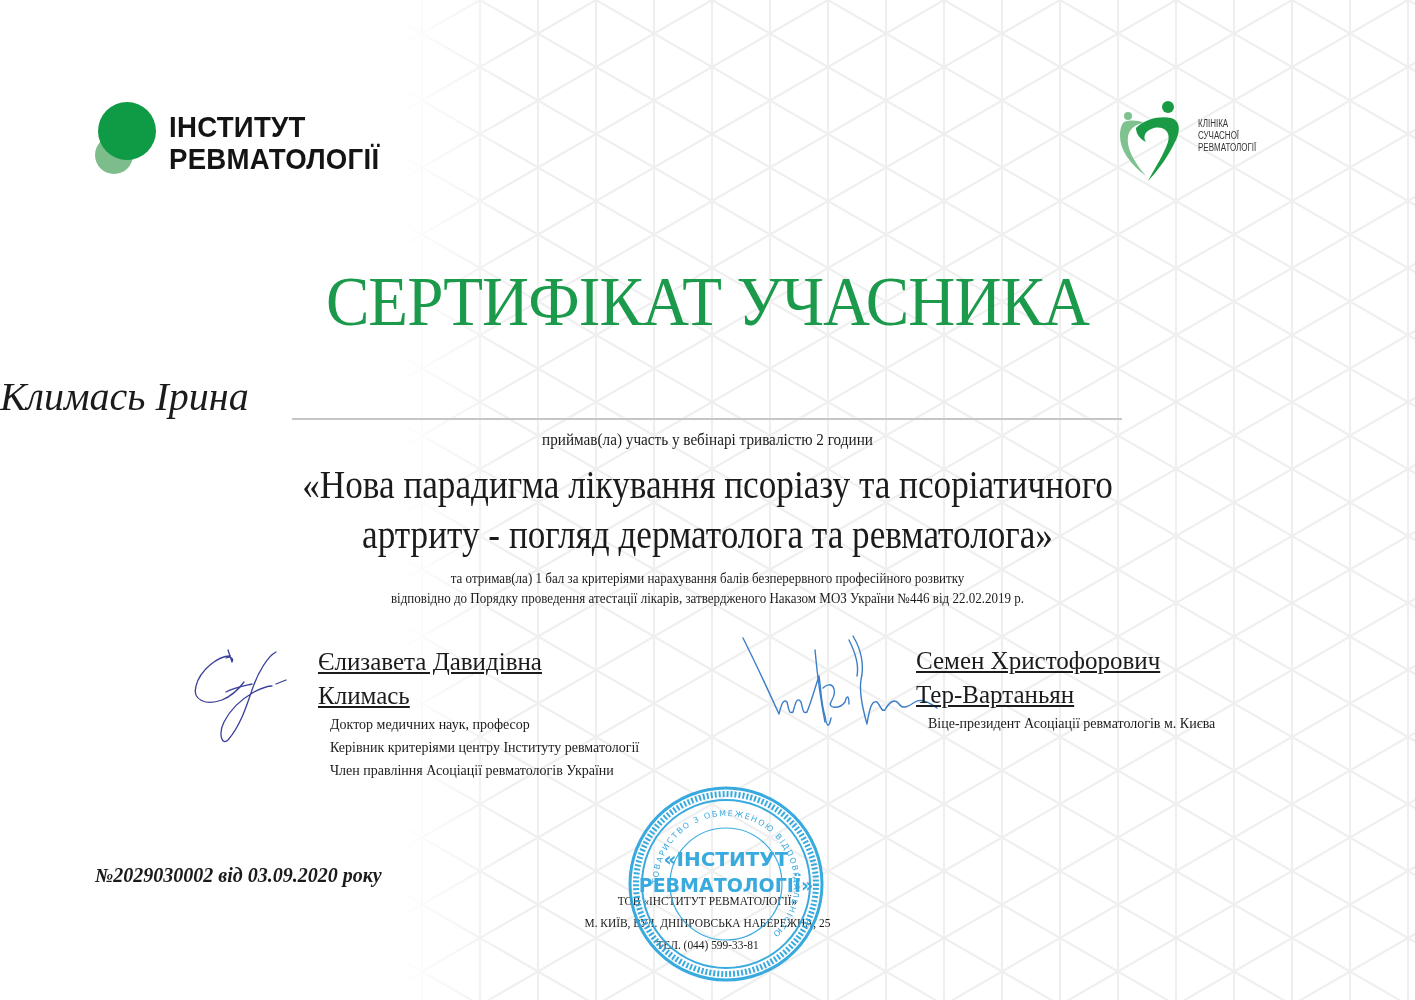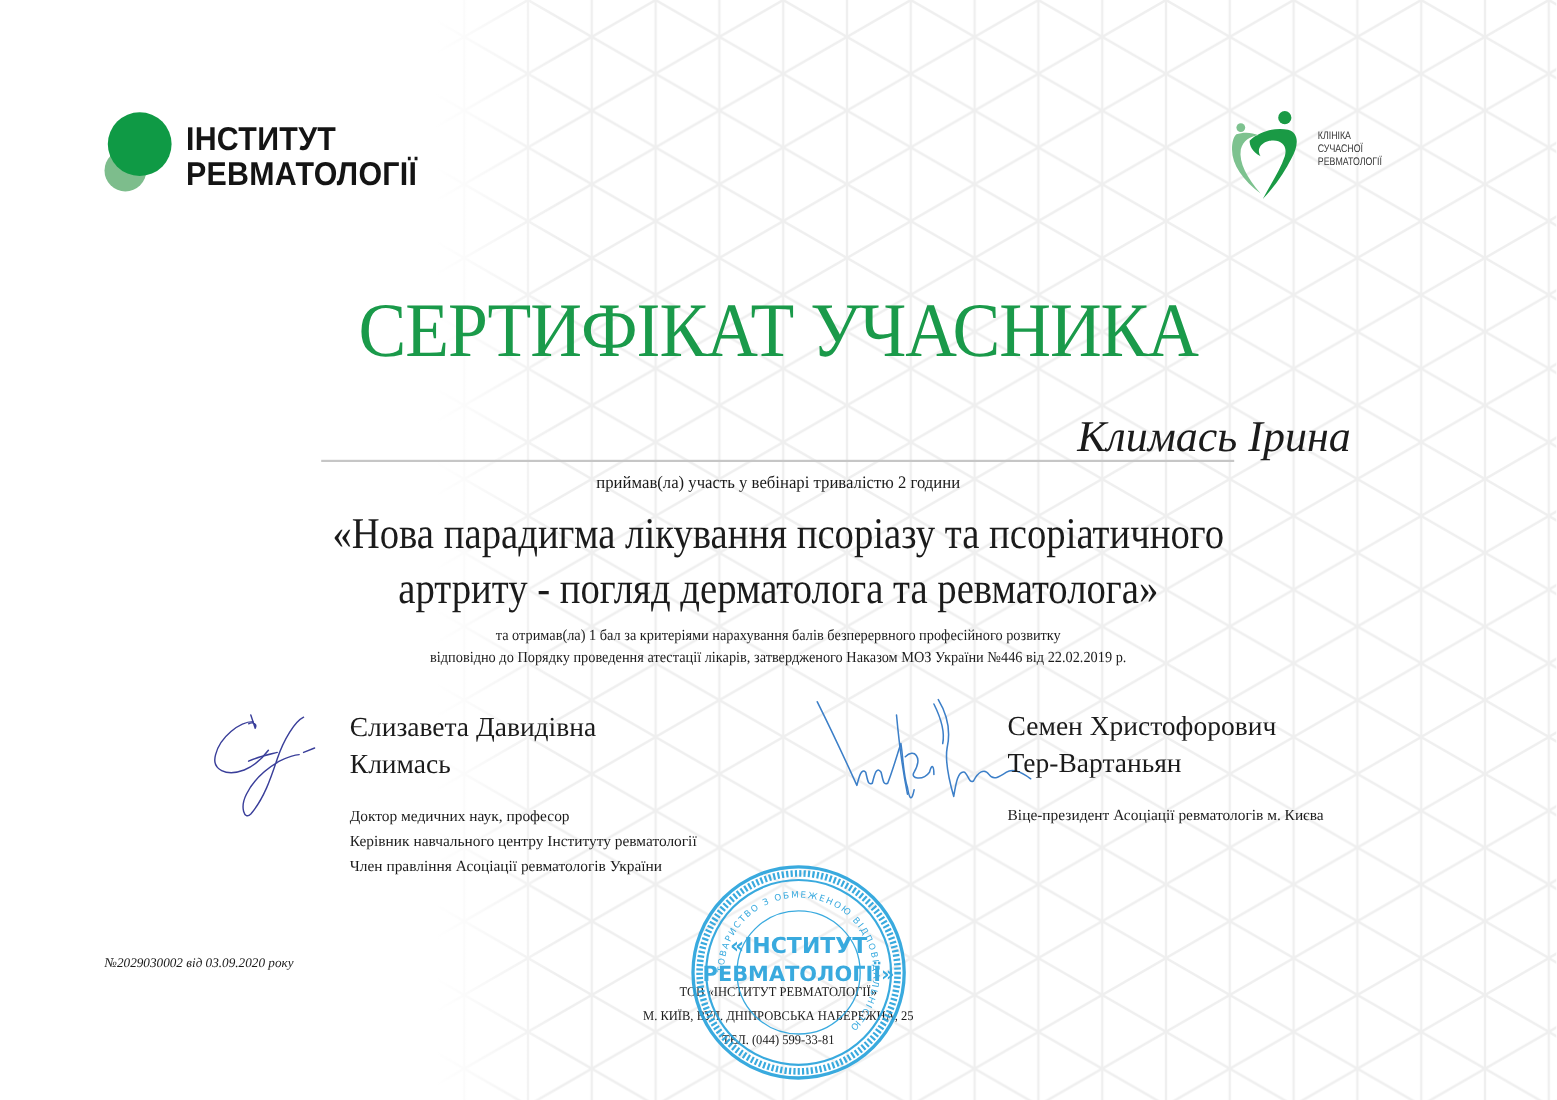--- a/index.html
+++ b/index.html
@@ -16,39 +16,39 @@
     .logo-left .dot-dark { position: absolute; left: 3px; top: 0; width: 58px; height: 58px; border-radius: 50%; background: #0f9a45; }
     .logo-left .logo-text { position: absolute; left: 74px; top: 9px; font-family: "Liberation Sans", "DejaVu Sans", sans-serif; font-weight: bold; font-size: 30px; line-height: 32px; color: #141414; letter-spacing: 0.3px; transform: scaleX(0.92); transform-origin: left top; }
 
     
     .logo-right { left: 1116px; top: 96px; width: 170px; height: 90px; }
     .logo-right svg { position: absolute; left: 0; top: 0; }
     .logo-right .rtext { position: absolute; left: 82px; top: 22px; font-family: "Liberation Sans", "DejaVu Sans", sans-serif; font-size: 10px; line-height: 12px; color: #333; transform: scaleX(0.8); transform-origin: left top; }
 
     .title { left: 0; width: 1415px; top: 262px; text-align: center; font-family: "Liberation Serif", "DejaVu Serif", serif; font-size: 70px; line-height: 80px; color: #1a9a4a; letter-spacing: -1px; transform: scaleX(0.93); transform-origin: center top; }
 
-    .recipient { left: 0; width: 1228px; top: 374px; text-align: right; font-style: italic; font-size: 40px; line-height: 46px; color: #1b1b1b; }
+    .recipient { left: 0; width: 1228px; top: 374px; text-align: left; font-style: italic; font-size: 40px; line-height: 46px; color: #1b1b1b; }
     .name-line { left: 292px; top: 418px; width: 830px; height: 2px; background: #c6c6c6; }
     .participation { left: 0; width: 1415px; top: 430px; text-align: center; font-size: 16px; line-height: 20px; transform: scaleX(0.95); transform-origin: center; }
 
     .webinar { left: 0; width: 1415px; top: 460px; text-align: center; font-size: 40px; line-height: 50px; color: #1b1b1b; transform: scaleX(0.88); transform-origin: center top; }
 
     .criteria { left: 0; width: 1415px; top: 569px; text-align: center; font-size: 14px; line-height: 20px; transform: scaleX(0.93); transform-origin: center top; }
 
     .sig-block { font-family: "Liberation Serif", "DejaVu Serif", serif; }
     .sig-name { font-size: 25px; line-height: 34px; color: #1b1b1b; }
-    .sig-role { font-size: 14px; line-height: 23px; color: #1b1b1b; }
+    .sig-role { font-size: 14px; line-height: 23px; color: #1b1b1b; margin-left: 12px; }
     .sig-left { left: 318px; top: 645px; width: 420px; }
     .sig-right { left: 916px; top: 644px; width: 420px; }
-    .sig-names { margin-bottom: 18px; }
+    .sig-names { margin-bottom: 0; text-decoration: underline; }
 
     .signature-left { left: 188px; top: 642px; width: 110px; height: 105px; }
     .signature-right { left: 735px; top: 632px; width: 205px; height: 105px; }
 
-    .cert-number { left: 95px; top: 864px; font-style: italic; font-size: 12px; line-height: 22px; color: #1b1b1b; }
+    .cert-number { left: 95px; top: 864px; font-style: italic; font-size: 20px; line-height: 22px; color: #1b1b1b; font-weight: bold; }
 
     .footer { left: 0; width: 1415px; top: 890px; text-align: center; font-size: 12px; line-height: 22px; color: #1b1b1b; z-index: 2; }
     .footer div { transform: scaleX(0.95); }
 
     .stamp { left: 626px; top: 784px; width: 200px; height: 200px; z-index: 3; opacity: 0.92; }
   </style>
 </head>
 <body>
 
 <svg class="bg-pattern" width="1415" height="1000" xmlns="http://www.w3.org/2000/svg">
@@ -125,21 +125,21 @@
     <path d="M88 42 L 98 38"></path>
   </g>
 </svg>
 
 <div class="abs sig-block sig-left">
   <div class="sig-names">
     <div class="sig-name">Єлизавета Давидівна</div>
     <div class="sig-name">Климась</div>
   </div>
   <div class="sig-role">Доктор медичних наук, професор</div>
-  <div class="sig-role">Керівник навчального центру Інституту ревматології</div>
+  <div class="sig-role">Керівник критеріями центру Інституту ревматології</div>
   <div class="sig-role">Член правління Асоціації ревматологів України</div>
 </div>
 
 <svg class="abs signature-right" viewBox="0 0 205 105" width="205" height="105">
   <g fill="none" stroke="#3c7fc8" stroke-width="1.4" stroke-linecap="round" stroke-linejoin="round">
     <path d="M8 6 C 20 30, 34 60, 44 82 C 46 74, 48 66, 52 70 C 54 78, 54 82, 58 80 C 60 72, 62 64, 66 70 C 68 78, 68 82, 72 80 C 76 70, 80 56, 84 44 C 86 56, 86 72, 90 84 C 92 96, 94 96, 96 86"></path>
     <path d="M80 18 C 82 40, 86 70, 90 90"></path>
     <path d="M88 56 C 96 48, 104 56, 96 70 C 92 76, 104 78, 110 70 C 112 62, 114 64, 114 72"></path>
     <path d="M118 4 C 124 14, 130 30, 126 48 C 124 60, 128 78, 132 92 C 134 80, 136 68, 142 70 C 146 74, 146 80, 150 78 C 154 70, 160 66, 164 72 C 168 78, 174 74, 180 70 C 186 66, 194 70, 202 76"></path>
     <path d="M114 8 C 120 20, 124 34, 122 44"></path>

